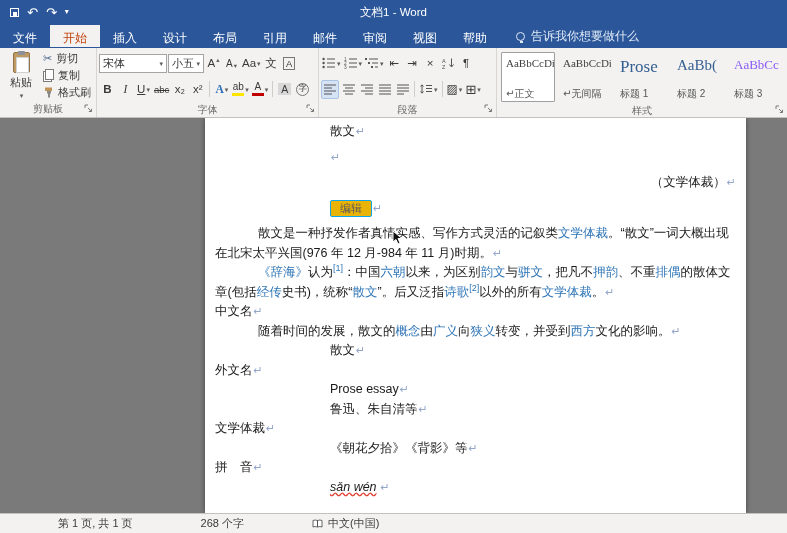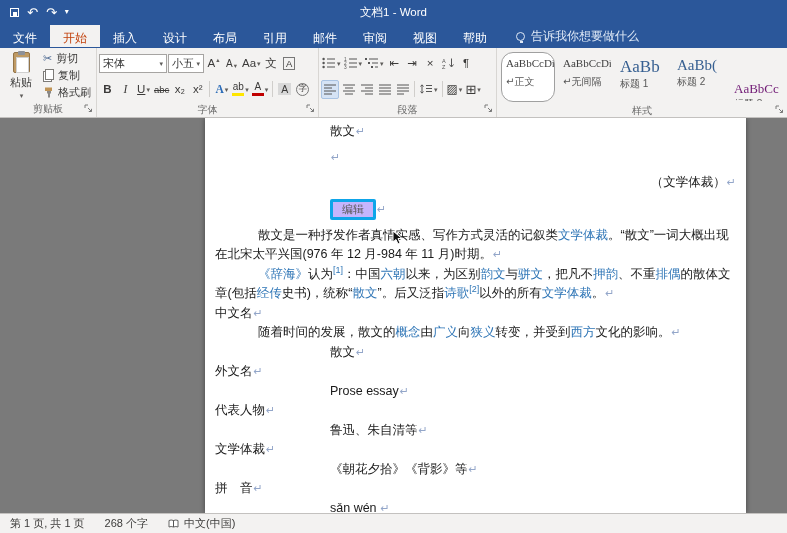--- a/index.html
+++ b/index.html
@@ -64,48 +64,48 @@
   .bar-red { background:#c00000; }
   .abox { border:1px solid #777; padding:0 2px; font-size:9.5px; line-height:11px; }
   .shadeA { background:#d8d8d8; padding:0 3px; font-size:10.5px; }
   .circle { border:1px solid #777; border-radius:50%; width:13px; height:13px; display:inline-flex; align-items:center; justify-content:center; font-size:8.5px; }
   .pic { display:inline-flex; align-items:center; justify-content:center; }
   .pic.sel { background:#d5e3f5; border:1px solid #a9c3e3; border-radius:2px; }
 
   
   .sgroup { flex:1; overflow:hidden; border-right:none; }
   .cards { display:flex; gap:3px; padding:2px 2px; overflow:hidden; }
-  .card { flex:0 0 54px; height:50px; border:1px solid transparent; border-radius:12px; padding:4px 4px 12px; display:flex; flex-direction:column; justify-content:space-between; cursor:default; overflow:hidden; }
+  .card { flex:0 0 54px; height:50px; border:1px solid transparent; border-radius:1px; padding:4px 4px 0; display:flex; flex-direction:column; justify-content:space-between; cursor:default; overflow:hidden; }
   .card.selected { background:#fff; border-color:#a0a0a0; }
   .prev { font-size:11px; color:#3f3f3f; font-family:"Liberation Serif",serif; white-space:nowrap; }
   .card.h1 .prev { font-size:17px; color:#365f91; }
   .card.h2 .prev { font-size:15px; color:#365f91; }
-  .card.h3 .prev { font-size:13px; color:#701a75;margin-top:24px; }
+  .card.h3 .prev { font-size:13px; color:#8b5cf6; }
   .nm { font-size:10px; color:#555; white-space:nowrap; }
 
   
   .docarea { flex:1; position:relative; background:#7a7a7a; overflow:hidden; }
   .page { position:absolute; left:205px; top:0; width:541px; height:100%; background:#fff; box-shadow:0 0 5px rgba(0,0,0,.45); padding:4px 10px 0; font-size:12.5px; line-height:19.5px; color:#1a1a1a; overflow:hidden; }
   .line { min-height:19.5px; }
   .b-heading { padding-left:115px; margin-bottom:6px; }
   .b-caption { padding-left:88px; margin-bottom:6px;text-align:right; }
   .b-edit   { padding-left:115px; margin-bottom:6px; }
   .b-para  { text-indent:43px; }
   .b-value { padding-left:115px; }
   .lnk { color:#2e75b6; }
   .sup { color:#2e75b6; font-size:9px; vertical-align:super; line-height:0; }
   .pm { color:#93a6c9; font-size:11px; margin-left:1px; }
   .und { }
-  .wavy { text-decoration:underline; text-decoration-style:wavy; text-decoration-color:#e03e2d; }
-  .edit-btn { display:inline-block; border:3px solid #0ea5e9; background:#c4b5fd; color:#595959; font-size:11px; line-height:15px; padding:0 9px; border-radius:2px; }
+  .wavy { text-decoration:underline; text-decoration-style:wavy; text-decoration-color:#e03e2d;font-style:italic; }
+  .edit-btn { display:inline-block; border:1px solid #0ea5e9; background:#eab308; color:#595959; font-size:11px; line-height:15px; padding:0 9px; border-radius:2px; }
   .mouse { position:absolute; left:392px; top:112px; }
 
   
   .statusbar { height:20px; background:#f3f2f1; border-top:1px solid #c3c1bf; display:flex; align-items:center; gap:20px; padding:0 10px; font-size:11px; color:#3b3a39; flex:0 0 auto; }
-  .sb-item { display:flex; align-items:center; gap:5px; cursor:default; }
+  .sb-item { display:flex; align-items:center; gap:5px; cursor:default;margin-left:48px; }
 </style>
 </head>
 <body>
 
 <div class="app">
 
   <div class="titlebar">
     <div class="qat">
       <span class="qat-btn">
           <span class="floppy"></span>
@@ -363,21 +363,21 @@
         <div class="cards">
           <div class="card selected">
               <span class="prev">AaBbCcDi</span>
               <span class="nm">↵正文</span>
             </div>
           <div class="card">
               <span class="prev">AaBbCcDi</span>
               <span class="nm">↵无间隔</span>
             </div>
           <div class="card h1">
-              <span class="prev">AaBb</span>
+              <span class="prev">Prose</span>
               <span class="nm">标题 1</span>
             </div>
           <div class="card h2">
               <span class="prev">AaBb(</span>
               <span class="nm">标题 2</span>
             </div>
           <div class="card h3">
               <span class="prev">AaBbCc</span>
               <span class="nm">标题 3</span>
             </div>
@@ -401,21 +401,20 @@
           <div class="line b-heading"><span class="pm">↵</span></div>
           <div class="line b-caption"><span>（文学体裁）</span><span class="pm">↵</span></div>
           <div class="line b-edit"><span class="edit-btn">编辑</span><span class="pm">↵</span></div>
           <div class="line b-para"><span>散文是一种抒发作者真情实感、写作方式灵活的记叙类</span><span class="lnk">文学体裁</span><span>。“散文”一词大概出现在北宋太平兴国(976 年 12 月-984 年 11 月)时期。</span><span class="pm">↵</span></div>
           <div class="line b-para"><span class="lnk">《辞海》</span><span>认为</span><span class="sup">[1]</span><span>：中国</span><span class="lnk">六朝</span><span>以来，为区别</span><span class="lnk">韵文</span><span>与</span><span class="lnk">骈文</span><span>，把凡不</span><span class="lnk">押韵</span><span>、不重</span><span class="lnk">排偶</span><span>的散体文章(包括</span><span class="lnk">经传</span><span>史书)，统称“</span><span class="lnk">散文</span><span>”。后又泛指</span><span class="lnk">诗歌</span><span class="sup">[2]</span><span>以外的所有</span><span class="lnk">文学体裁</span><span>。</span><span class="pm">↵</span></div>
           <div class="line b-label"><span>中文名</span><span class="pm">↵</span></div>
           <div class="line b-para"><span>随着时间的发展，散文的</span><span class="lnk">概念</span><span>由</span><span class="lnk">广义</span><span>向</span><span class="lnk">狭义</span><span>转变，并受到</span><span class="lnk">西方</span><span>文化的影响。</span><span class="pm">↵</span></div>
           <div class="line b-value"><span>散文</span><span class="pm">↵</span></div>
           <div class="line b-label"><span>外文名</span><span class="pm">↵</span></div>
           <div class="line b-value"><span class="und">Prose essay</span><span class="pm">↵</span></div>
-          <div class="line b-label"><span>代表人物</span><span class="pm">↵</span></div>
           <div class="line b-value"><span>鲁迅、朱自清等</span><span class="pm">↵</span></div>
           <div class="line b-label"><span>文学体裁</span><span class="pm">↵</span></div>
           <div class="line b-value"><span>《朝花夕拾》《背影》等</span><span class="pm">↵</span></div>
           <div class="line b-label"><span>拼　音</span><span class="pm">↵</span></div>
           <div class="line b-value"><span class="wavy">sǎn wén</span><span class="pm"> ↵</span></div>
         </div>
     </div>
     <span class="mouse"><svg width="11" height="16" viewBox="0 0 11 16">
           <path d="M1 1 L1 12 L4 9.5 L6 14 L8 13 L6 8.5 L10 8.5 Z" fill="#111" stroke="#fff" stroke-width="1"></path>
         </svg></span>

